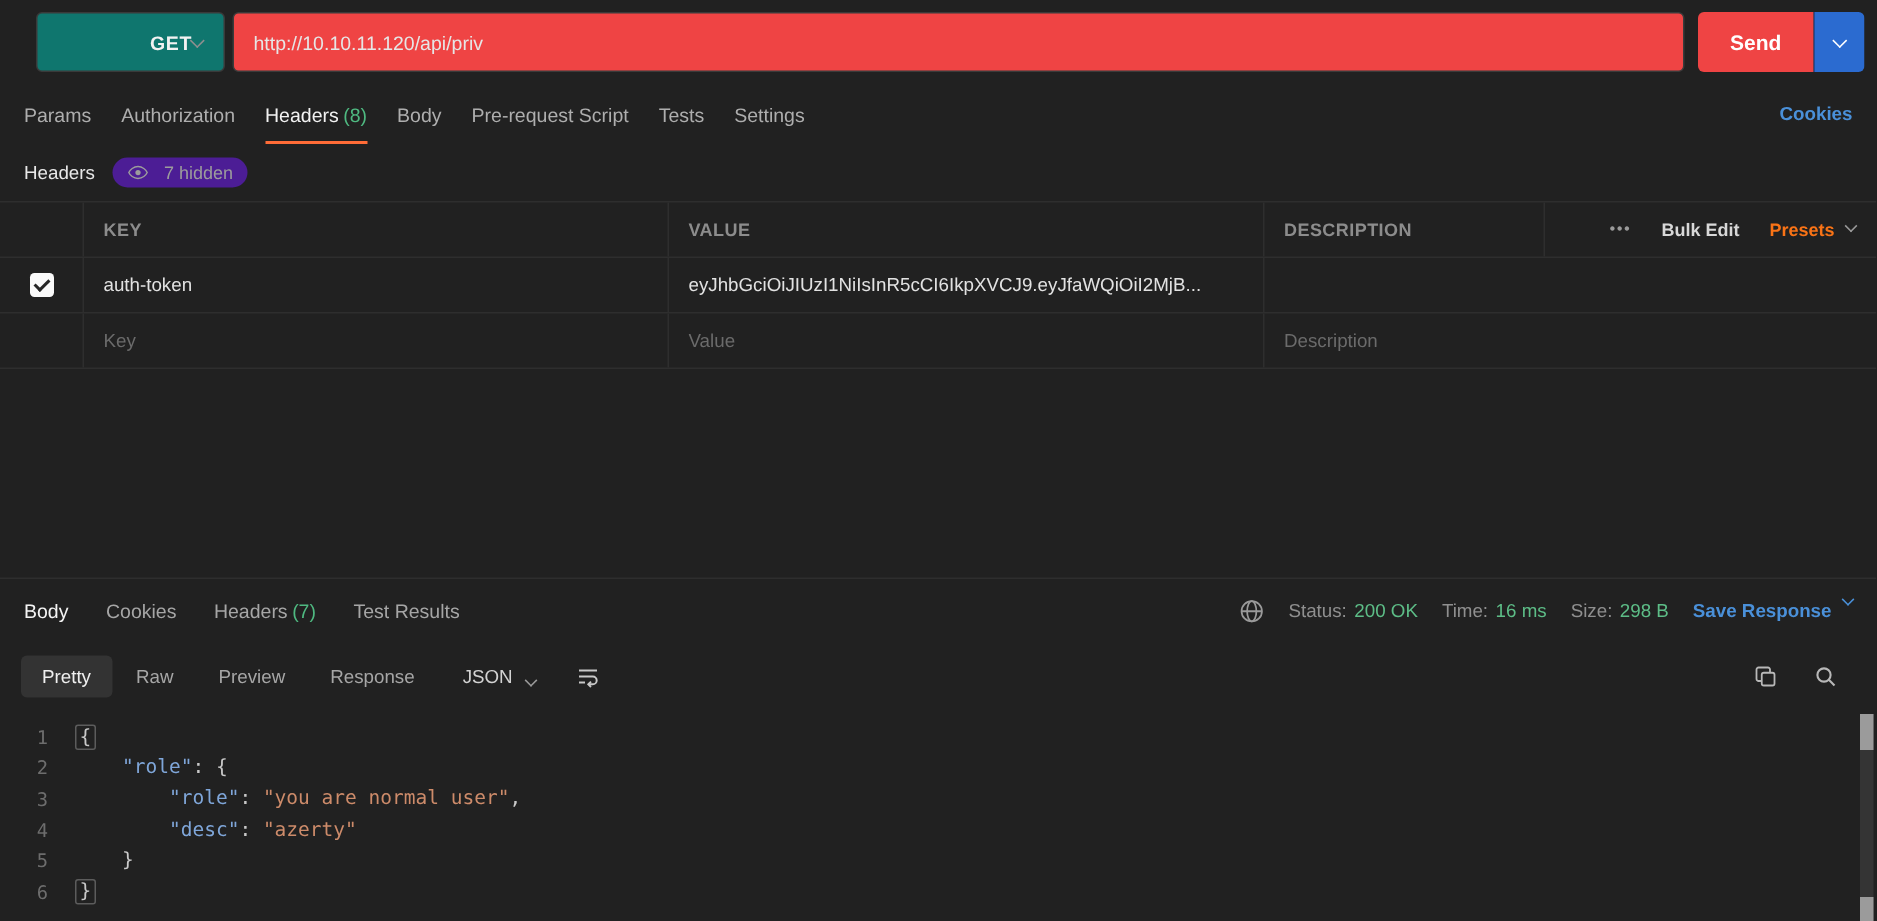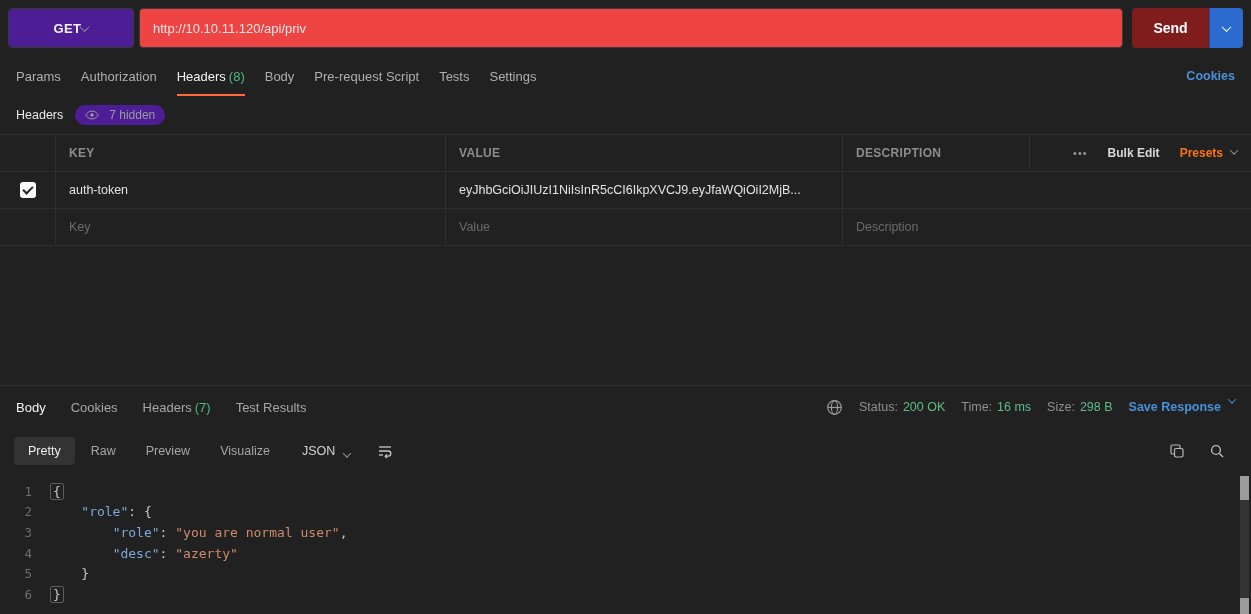--- a/index.html
+++ b/index.html
@@ -8,31 +8,31 @@
     background:#212121;
     color:#ededed;
     font-family:"Liberation Sans", sans-serif;
     font-size:13px;
     display:flex; flex-direction:column;
   }
 
   
   .topbar { height:56px; display:flex; align-items:center; padding:8px; gap:5px; flex-shrink:0; }
   .method-select {
-    width:126px; height:40px; background:#4c1d95; border:1px solid #3a3a3a; border-radius:4px;
-    display:flex; align-items:center; justify-content:center; padding:0 14px; cursor:pointer;
+    width:126px; height:40px; background:#0f766e; border:1px solid #3a3a3a; border-radius:4px;
+    display:flex; align-items:center; justify-content:flex-end; padding:0 14px; cursor:pointer;margin-left:16px;
   }
   .method-label { font-weight:bold; letter-spacing:.4px; color:#f2f2f2; }
   .url-input {
     flex:1; height:40px; background:#ef4444; border:1px solid #3a3a3a; border-radius:4px;
     color:#e6e6e6; font-size:13px; padding:0 13px; outline:none; font-family:"Liberation Sans", sans-serif;
   }
   .send-group { display:flex; height:40px; margin-left:4px; }
   .send-main {
-    width:77px; background:#7f1d1d; color:#fff; border:none; font-weight:bold; font-size:14px;
+    width:77px; background:#ef4444; color:#fff; border:none; font-weight:bold; font-size:14px;
     border-radius:4px 0 0 4px; cursor:pointer; font-family:"Liberation Sans", sans-serif;
   }
   .send-caret {
     width:34px; background:#2b6bd0; border-left:1px solid rgba(0,0,0,.28); border-radius:0 4px 4px 0;
     display:flex; align-items:center; justify-content:center; cursor:pointer; color:#fff;
   }
   .chev {
     display:inline-block; width:7px; height:7px;
     border-right:1.6px solid currentColor; border-bottom:1.6px solid currentColor;
     transform:rotate(45deg) translate(-1px,-1px);
@@ -270,21 +270,21 @@
         <span class="chev"></span>
       </span>
     </div>
   </div>
 
   <div class="resp-toolbar">
     <div class="view-tabs-wrap">
         <div class="view-tab active">Pretty</div>
         <div class="view-tab">Raw</div>
         <div class="view-tab">Preview</div>
-        <div class="view-tab">Visualize</div>
+        <div class="view-tab">Response</div>
       </div>
     <span class="format-select">
       <span>JSON</span>
       <span class="chev"></span>
     </span>
     <span class="icon-btn wrap-btn">
       <svg width="18" height="18" viewBox="0 0 18 18" fill="none" stroke="#c8c8c8" stroke-width="1.3">
         <path d="M3 5h12"></path>
         <path d="M3 9h9.2a2.6 2.6 0 0 1 0 5.2H9.6"></path>
         <path d="M11 12.4l-1.8 1.8 1.8 1.8"></path>

